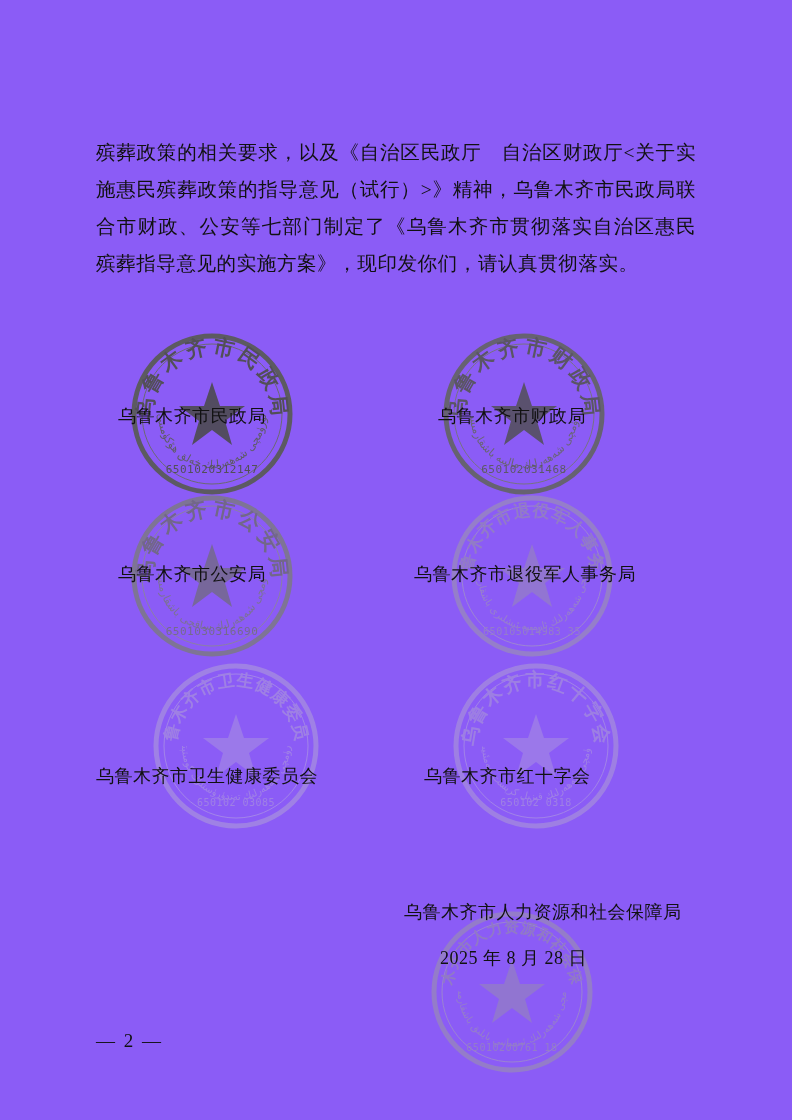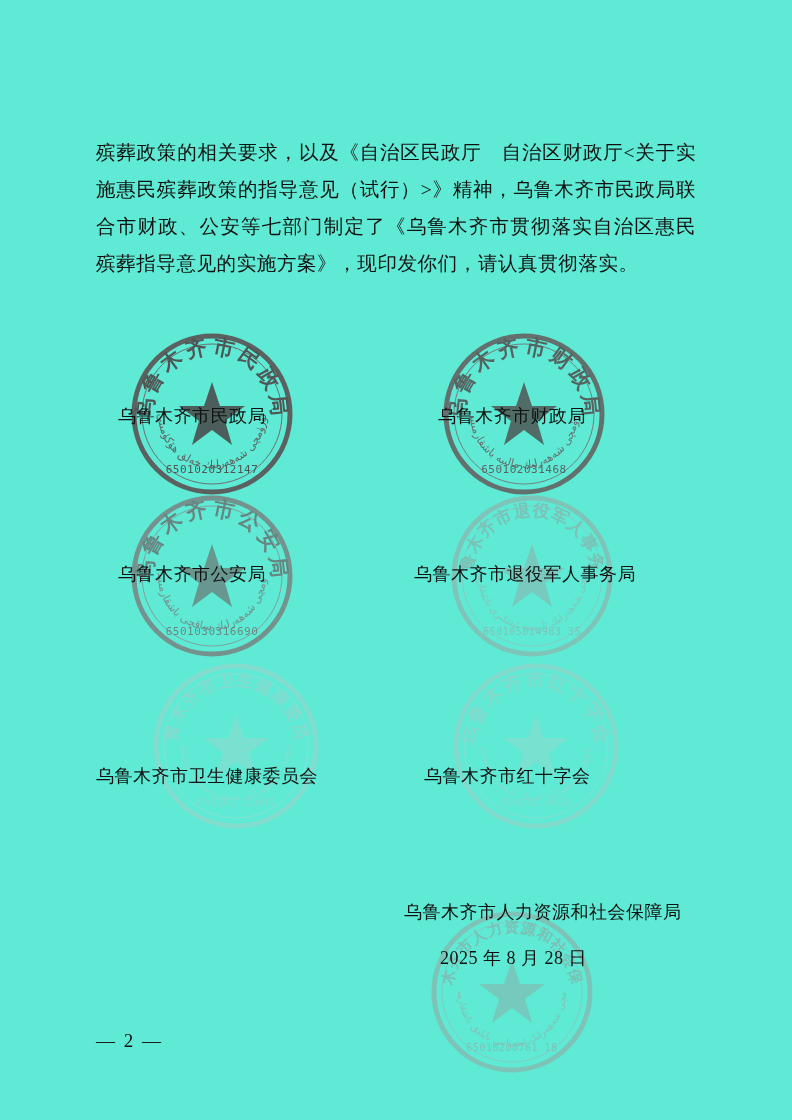--- a/index.html
+++ b/index.html
@@ -11,21 +11,21 @@
     width: 792px;
     height: 1120px;
     position: relative;
     font-family: "Liberation Serif", "DejaVu Serif", serif;
     color: #1a1a1a;
     overflow: hidden;
   }
   .page {
     position: absolute;
     inset: 0;
-    background: #5eead4;
+    background: #8b5cf6;
   }
   
   .body-text {
     position: absolute;
     left: 96px;
     top: 134px;
     width: 600px;
     font-size: 19.5px;
     line-height: 37px;
     letter-spacing: 0.6px;

